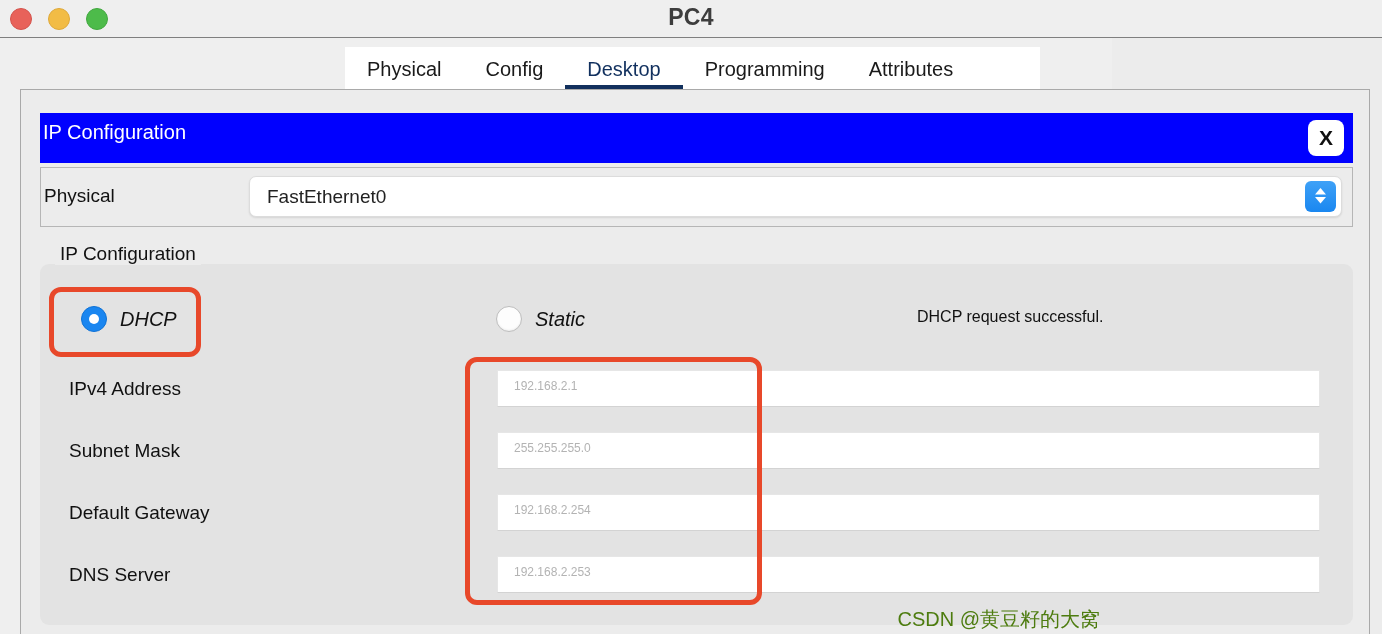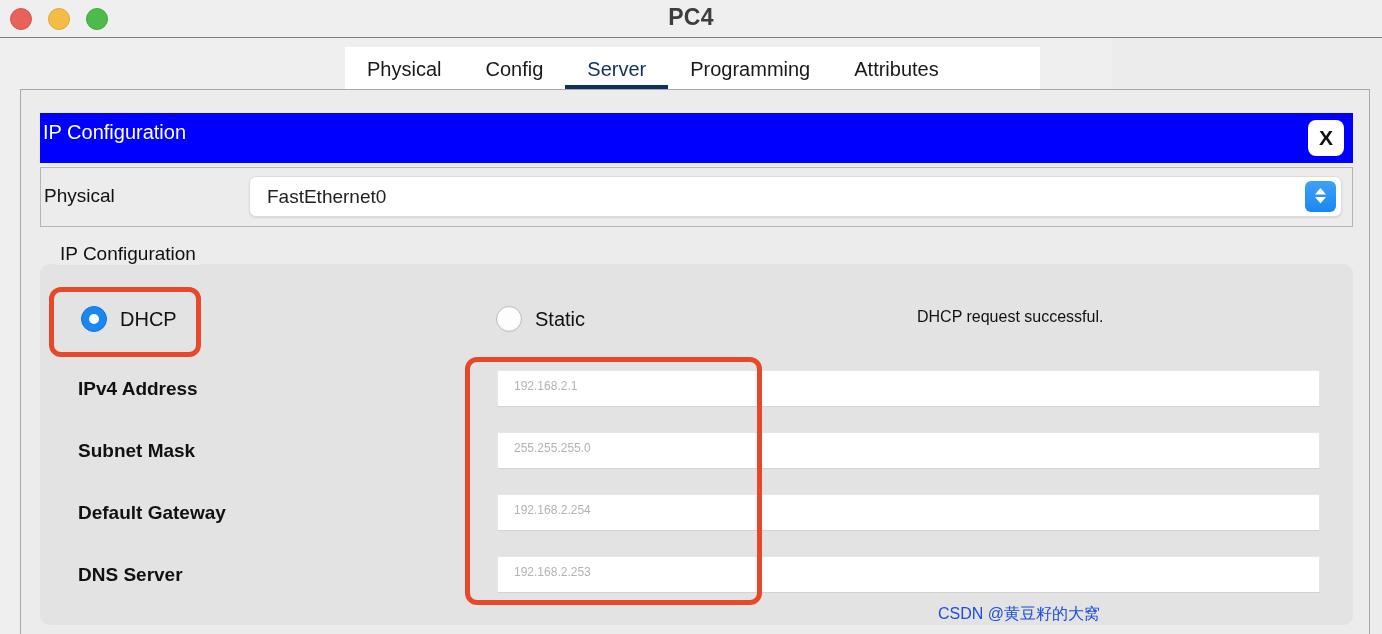--- a/index.html
+++ b/index.html
@@ -164,32 +164,32 @@
   }
   .radio.on::after {
     content: ""; width: 10px; height: 10px;
     border-radius: 50%; background: #ffffff;
   }
   .radio.off {
     background: #fdfdfd;
     border: 1px solid #bdbdbd;
     box-shadow: inset 0 -1px 2px rgba(0,0,0,.07);
   }
-  .radio-label { font-size: 20px; color: #111; }
+  .radio-label { font-size: 20px; color: #111; font-style: italic; }
 
   .dhcp-status {
     position: absolute; left: 877px; top: 44px;
     font-size: 16px; color: #111; white-space: nowrap;
   }
 
   
   .field-row { position: absolute; left: 0; width: 100%; height: 40px; }
   .field-label {
-    position: absolute; left: 38px; top: 8px;
-    font-size: 19px; color: #111; font-weight: bold;
+    position: absolute; left: 29px; top: 8px;
+    font-size: 19px; color: #111;
   }
   .field-input {
     position: absolute; left: 457px; top: 0;
     width: 823px; height: 37px;
     background: #ffffff;
     border: 1px solid #e6e6e6;
     border-bottom-color: #d3d3d3;
     box-sizing: border-box;
   }
   .field-input .ph {
@@ -204,22 +204,22 @@
     border-radius: 12px;
     box-sizing: border-box;
     pointer-events: none;
     z-index: 6;
   }
   .annot.dhcp   { left: 49px;  top: 287px; width: 152px; height: 70px; }
   .annot.fields { left: 465px; top: 357px; width: 297px; height: 248px; }
 
   
   .watermark {
-    position: absolute; right: 12px; bottom: 9px;
-    font-size: 16px; color: #1d4ed8;
+    position: absolute; right: 12px; bottom: 1px;
+    font-size: 20px; color: #4d7c0f;
     white-space: nowrap;
     z-index: 7;
   }
 </style>
 </head>
 <body>
 
 <div id="root">
 
   <div class="titlebar">
@@ -227,21 +227,21 @@
       <div class="dot red"></div>
       <div class="dot yellow"></div>
       <div class="dot green"></div>
     </div>
     <div class="win-title">PC4</div>
   </div>
 
   <div class="tabstrip">
     <div class="tab">Physical</div>
     <div class="tab">Config</div>
-    <div class="tab active">Server</div>
+    <div class="tab active">Desktop</div>
     <div class="tab">Programming</div>
     <div class="tab">Attributes</div>
   </div>
 
   <div class="content-panel"></div>
 
   <div class="dlg-header">
     <span class="caption">IP Configuration</span>
     <div class="close-btn">X</div>
   </div>

